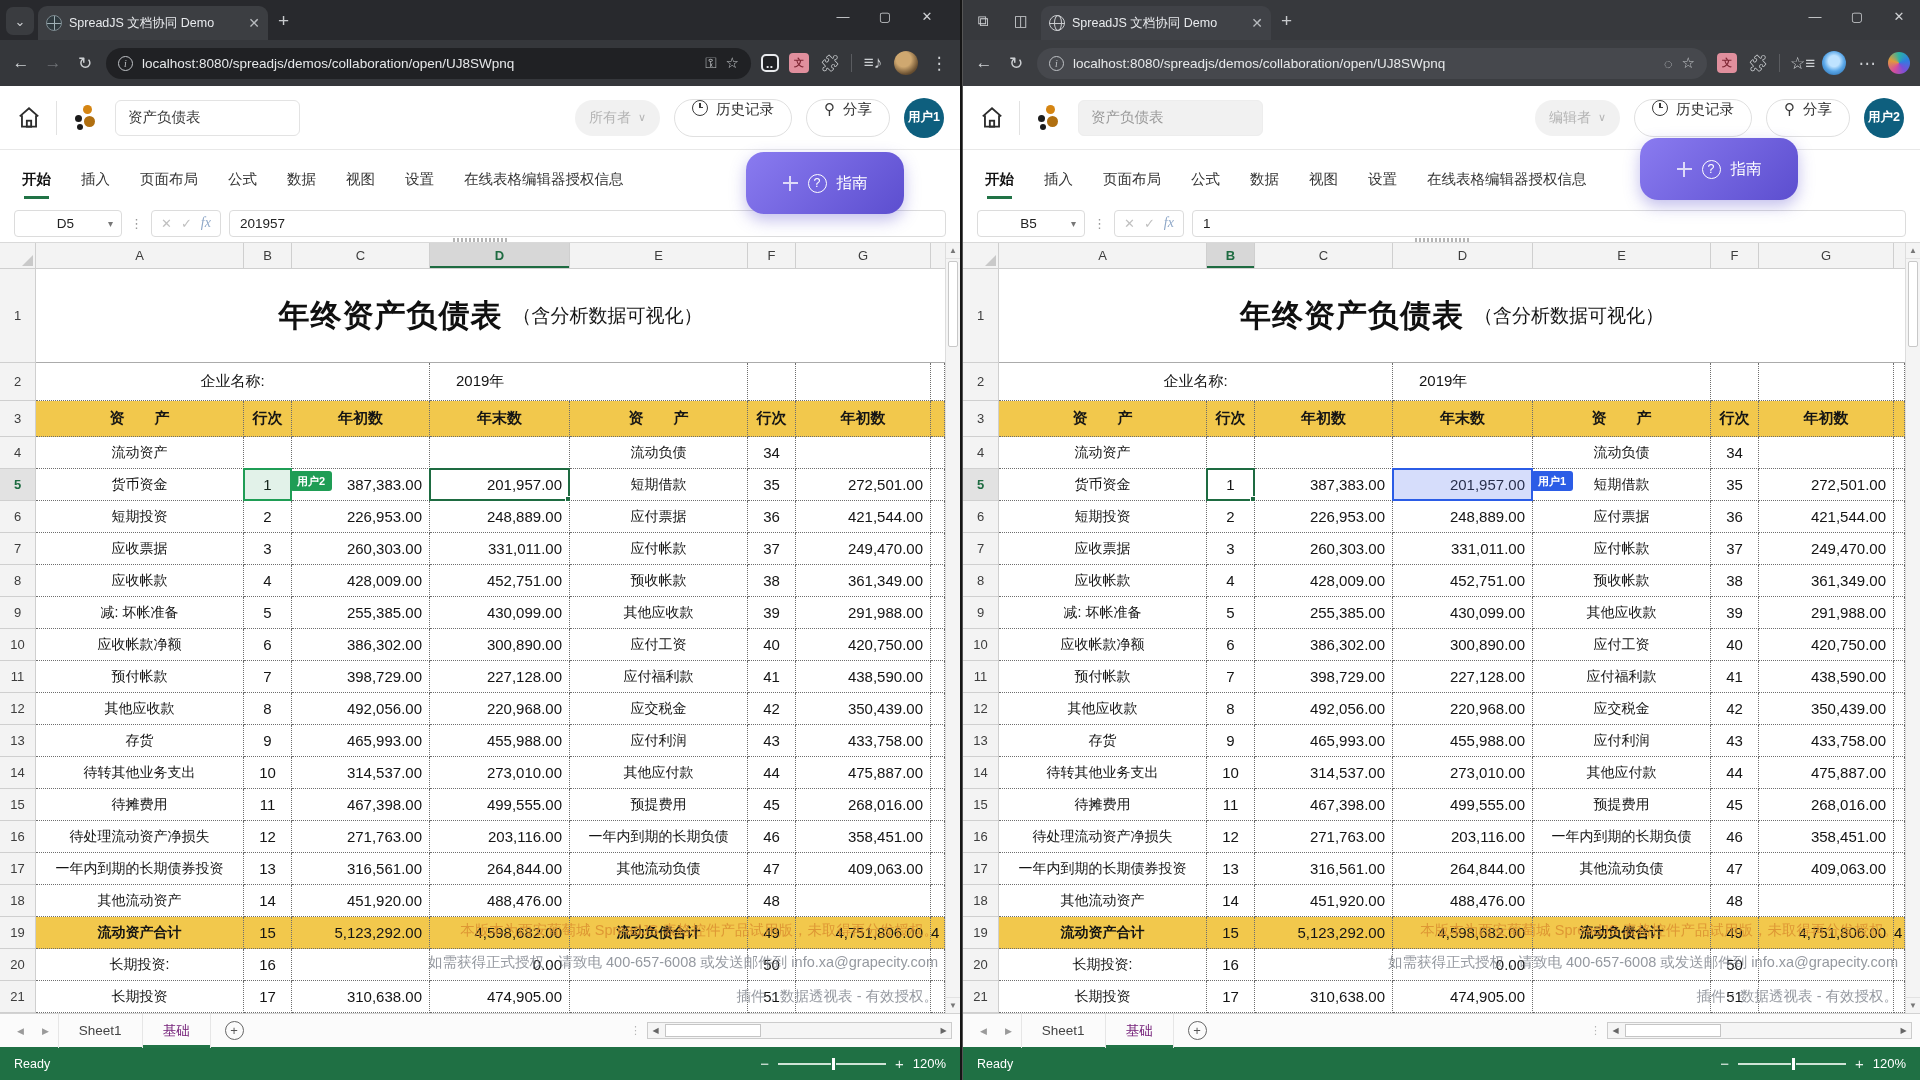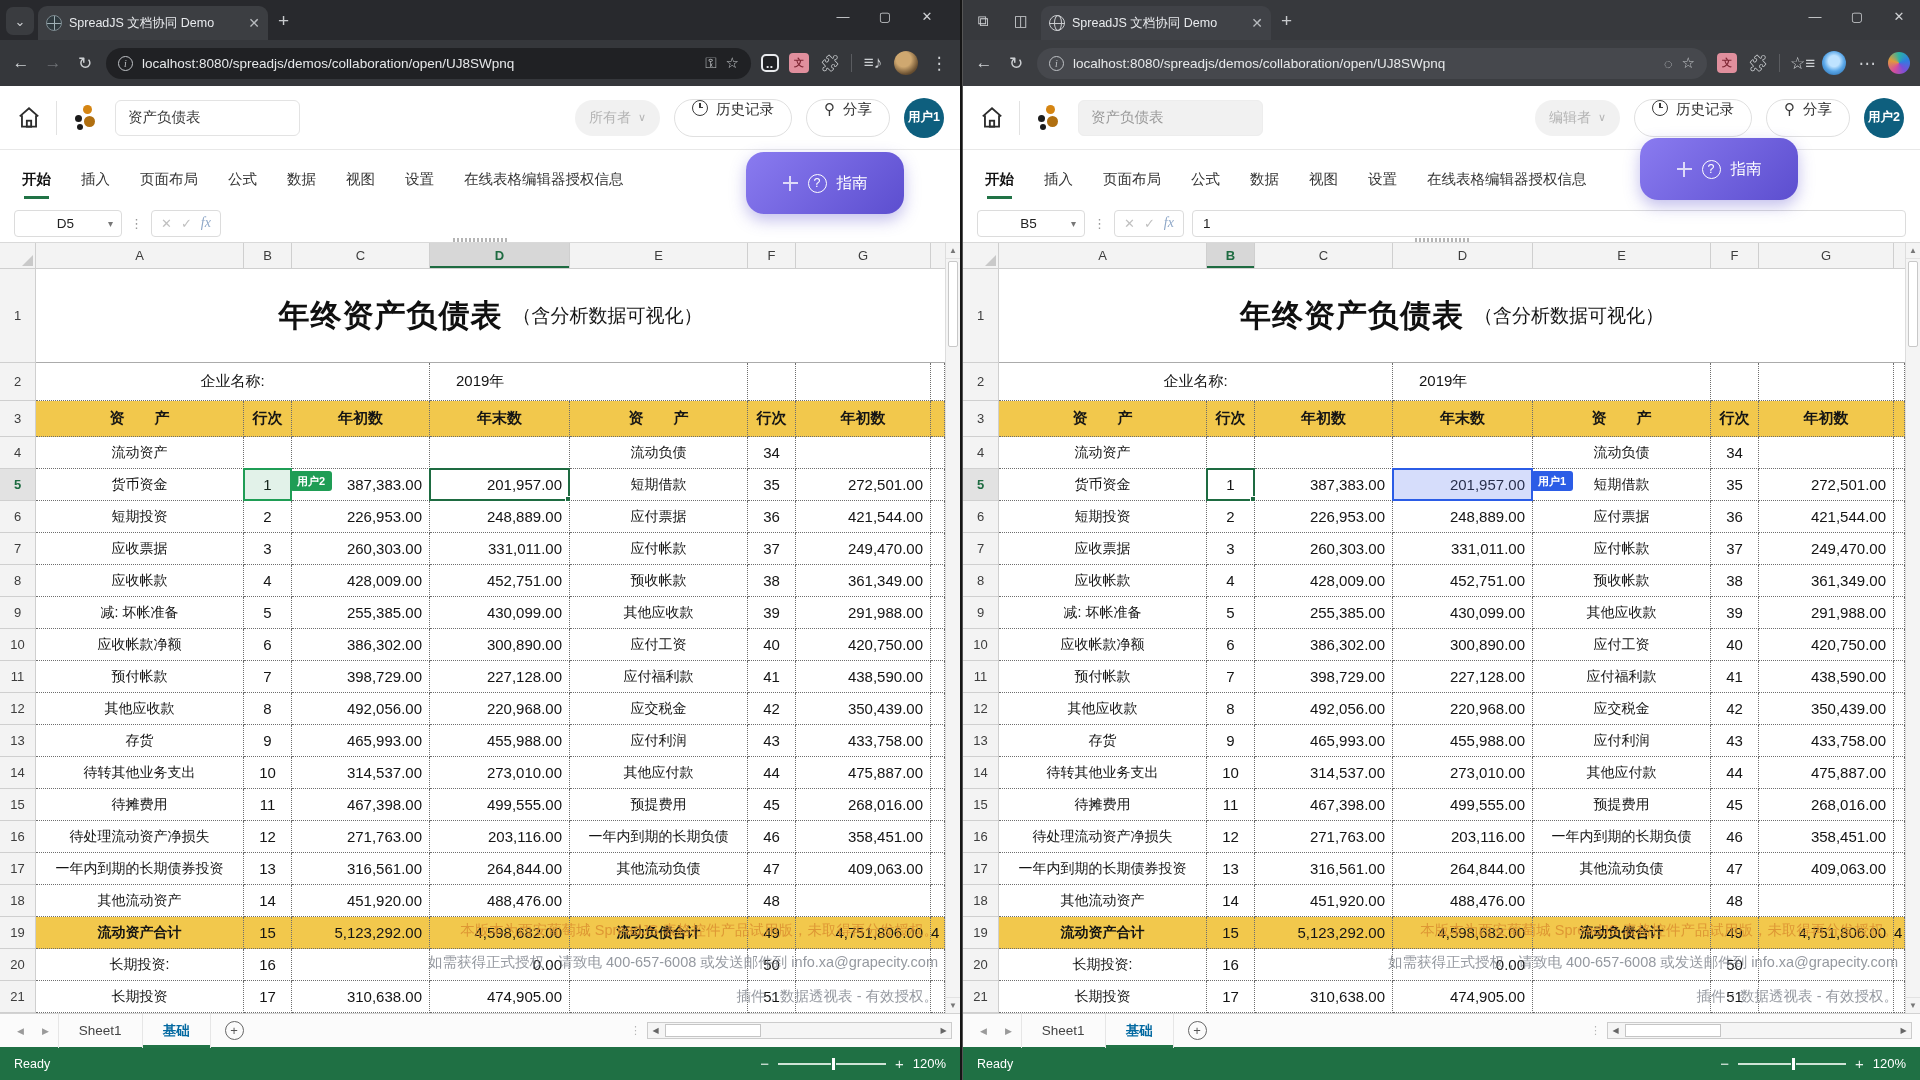--- a/index.html
+++ b/index.html
@@ -147,21 +147,21 @@
   .vs-up { top:0; border-bottom:1px solid #e2e2e2; }
   .vs-dn { bottom:0; border-top:1px solid #e2e2e2; }
   .vs-thumb { position:absolute; left:2px; right:2px; top:18px; height:86px; background:#fff; border:1px solid #c8c8c8; border-radius:2px; }
 
   
   .stabs { height:34px; flex:none; background:#fbfbfb; border-top:1px solid #d2d2d2; display:flex; align-items:center; padding:0 8px; }
   .snav { color:#9a9a9a; font-size:9px; padding:0 9px; }
   .stab { height:34px; display:flex; align-items:center; padding:0 20px; font-size:13.5px; color:#444;
     border-right:1px solid #e6e6e6; position:relative; }
   .stab:first-of-type { border-left:1px solid #e6e6e6; }
-  .stab.active { font-weight:bold; color:#0369a1; }
+  .stab.active { font-weight:normal; color:#701a75; }
   .stab.active:after { content:""; position:absolute; left:0; right:0; bottom:0; height:3px; background:#217346; }
   .addsheet { width:19px; height:19px; border:1.3px solid #666; border-radius:50%; color:#555; font-size:13px;
     display:flex; align-items:center; justify-content:center; margin-left:14px; }
   .stabs-spacer { flex:1; }
   .hs-grip { color:#b5b5b5; font-size:11px; margin-right:6px; }
   .hscroll { width:305px; height:17px; border:1px solid #ccc; background:#f5f5f5; display:flex; align-items:center; }
   .hs-btn { width:15px; text-align:center; color:#666; font-size:8px; flex:none; }
   .hs-track { flex:1; position:relative; height:100%; }
   .hs-thumb { position:absolute; left:2px; top:1px; bottom:1px; width:96px; background:#fff; border:1px solid #c5c5c5; }
 
@@ -257,20 +257,23 @@
     <div class="namebox">
         <b>D5</b>
         <i>▾</i>
       </div>
     <span class="fdots">⋮</span>
     <div class="fxbox">
       <span>✕</span>
       <span>✓</span>
       <span class="fx">fx</span>
     </div>
+    <div class="finput">
+        <span>201957</span>
+      </div>
     <div class="fgrip"></div>
   </div>
   <div class="sheetwrap">
     <div class="sheet" id="sheet-left">
         <div class="chead">
           <div class="corner" style="width: 36px; height: 26px;"></div>
           <div class="ch" style="width: 208px; height: 26px;">A</div>
           <div class="ch" style="width: 48px; height: 26px;">B</div>
           <div class="ch" style="width: 138px; height: 26px;">C</div>
           <div class="ch active" style="width: 140px; height: 26px;">D</div>

